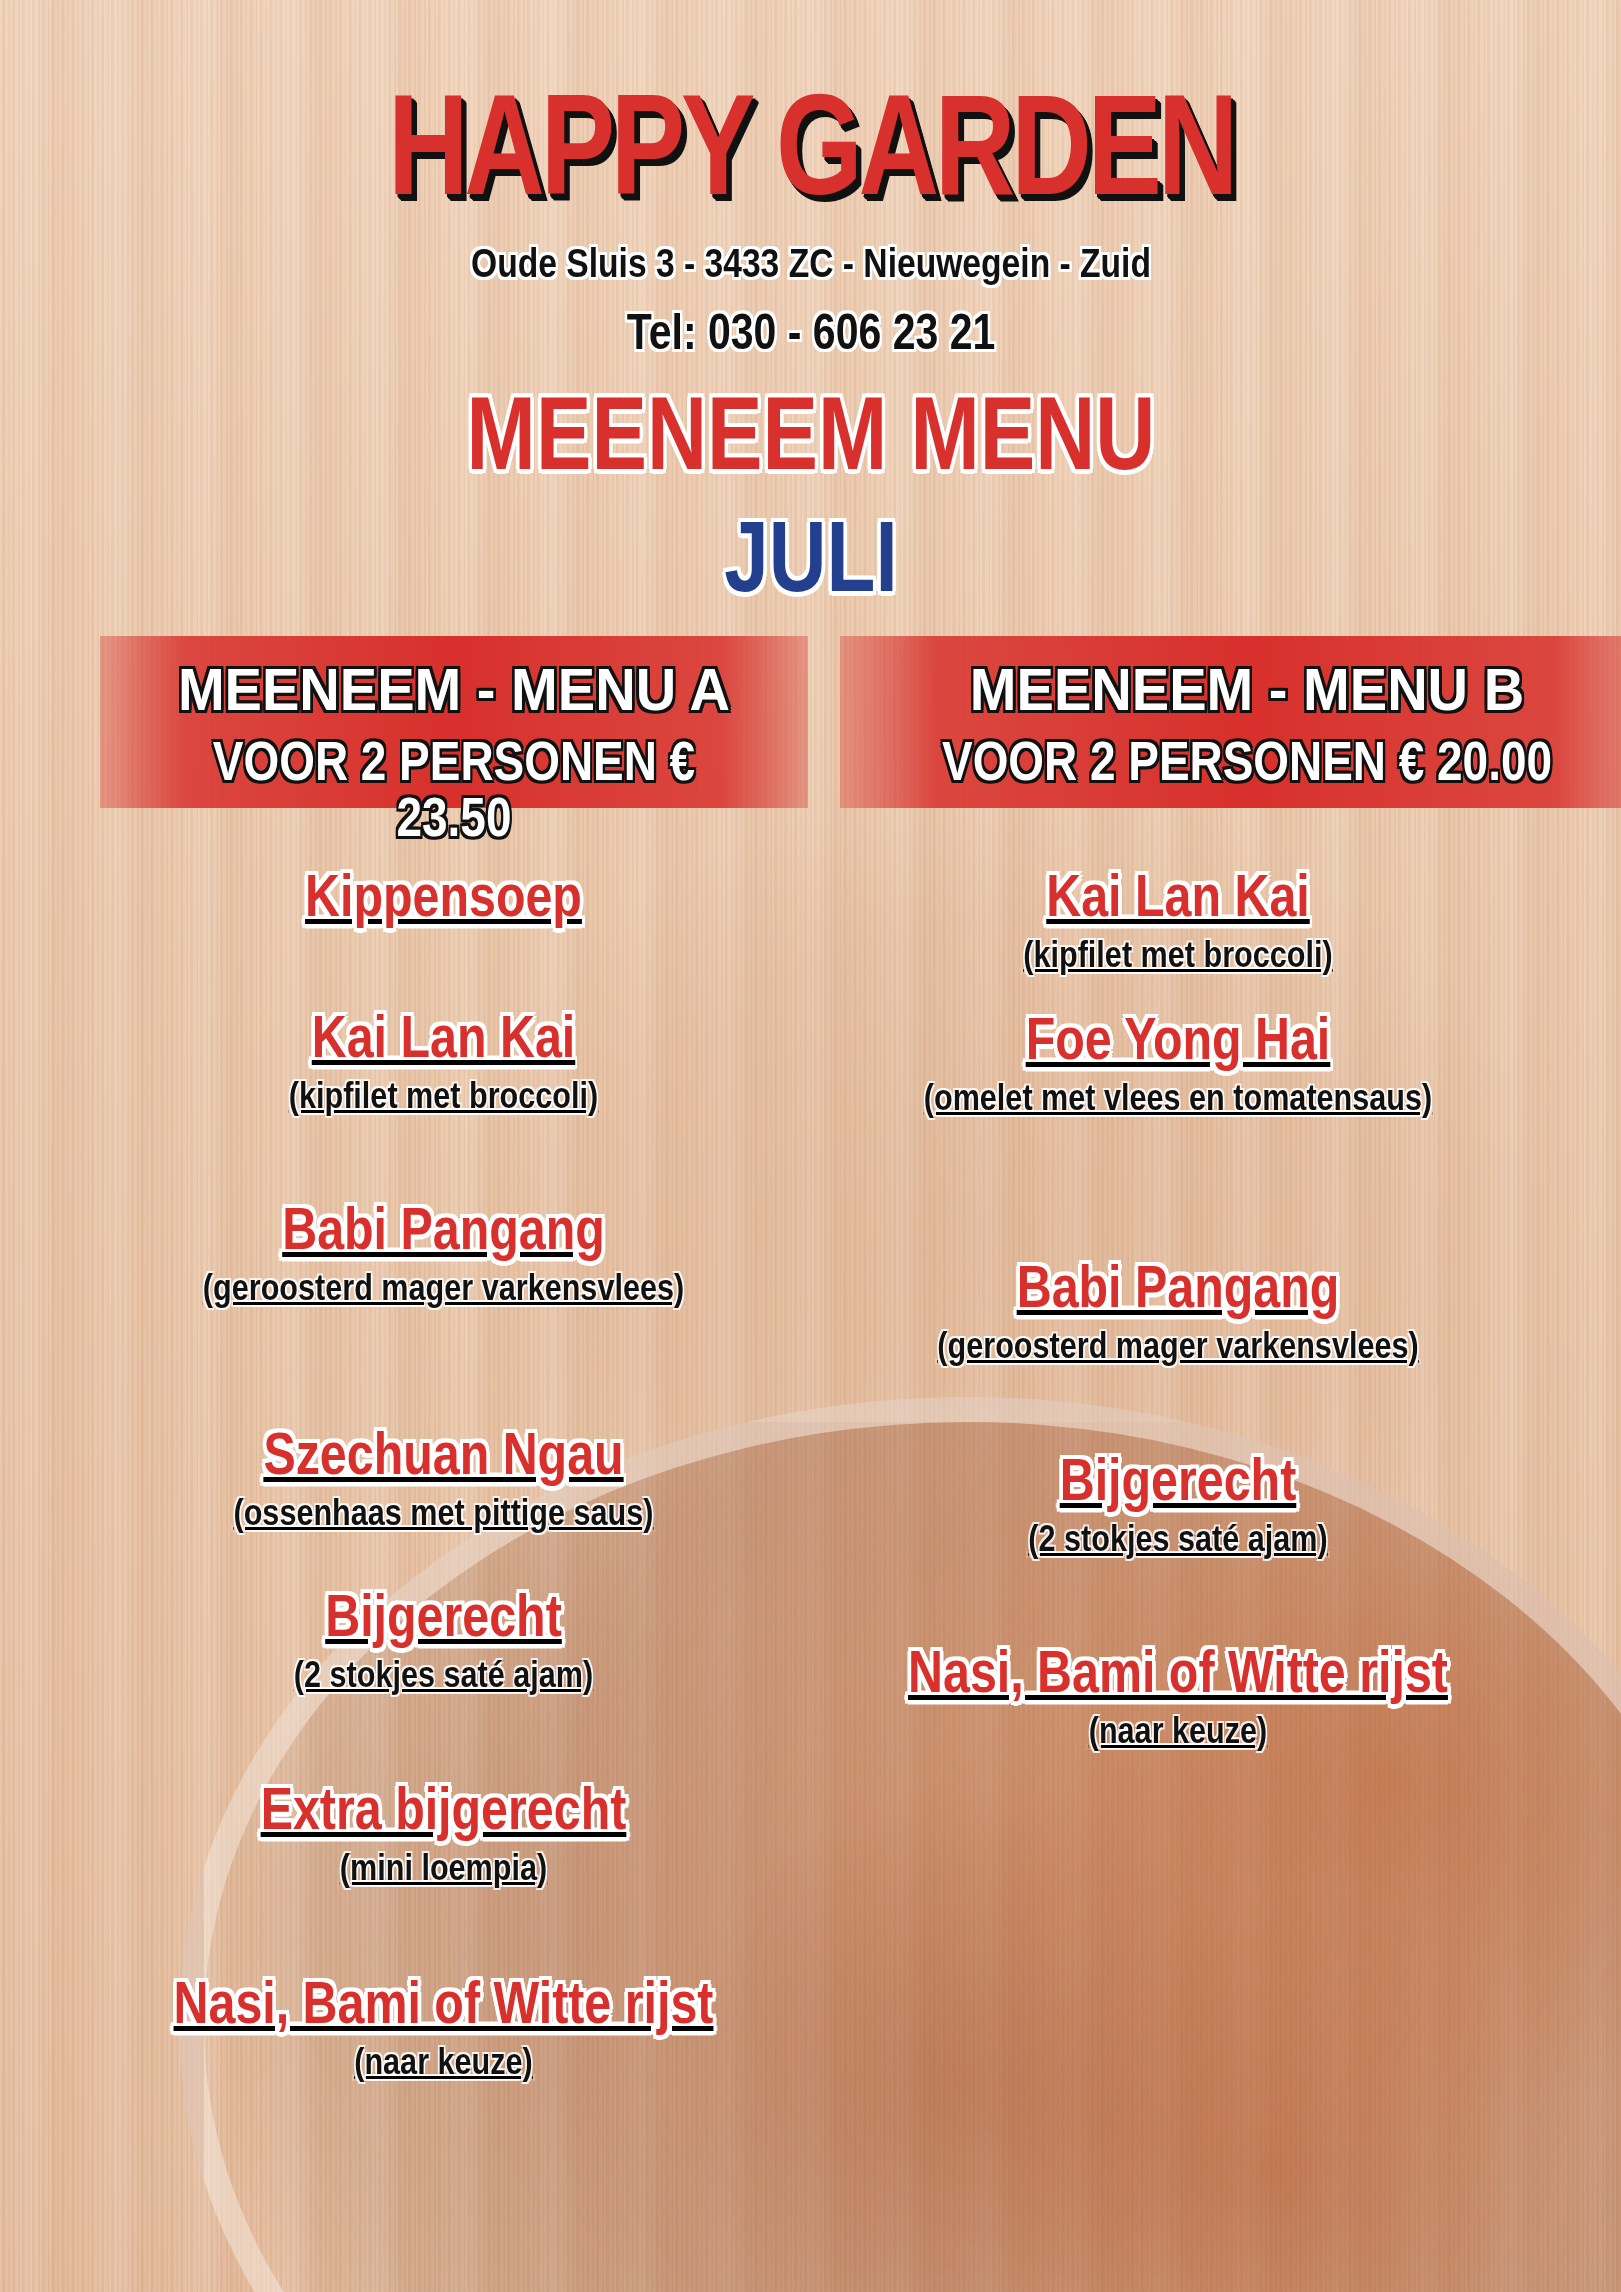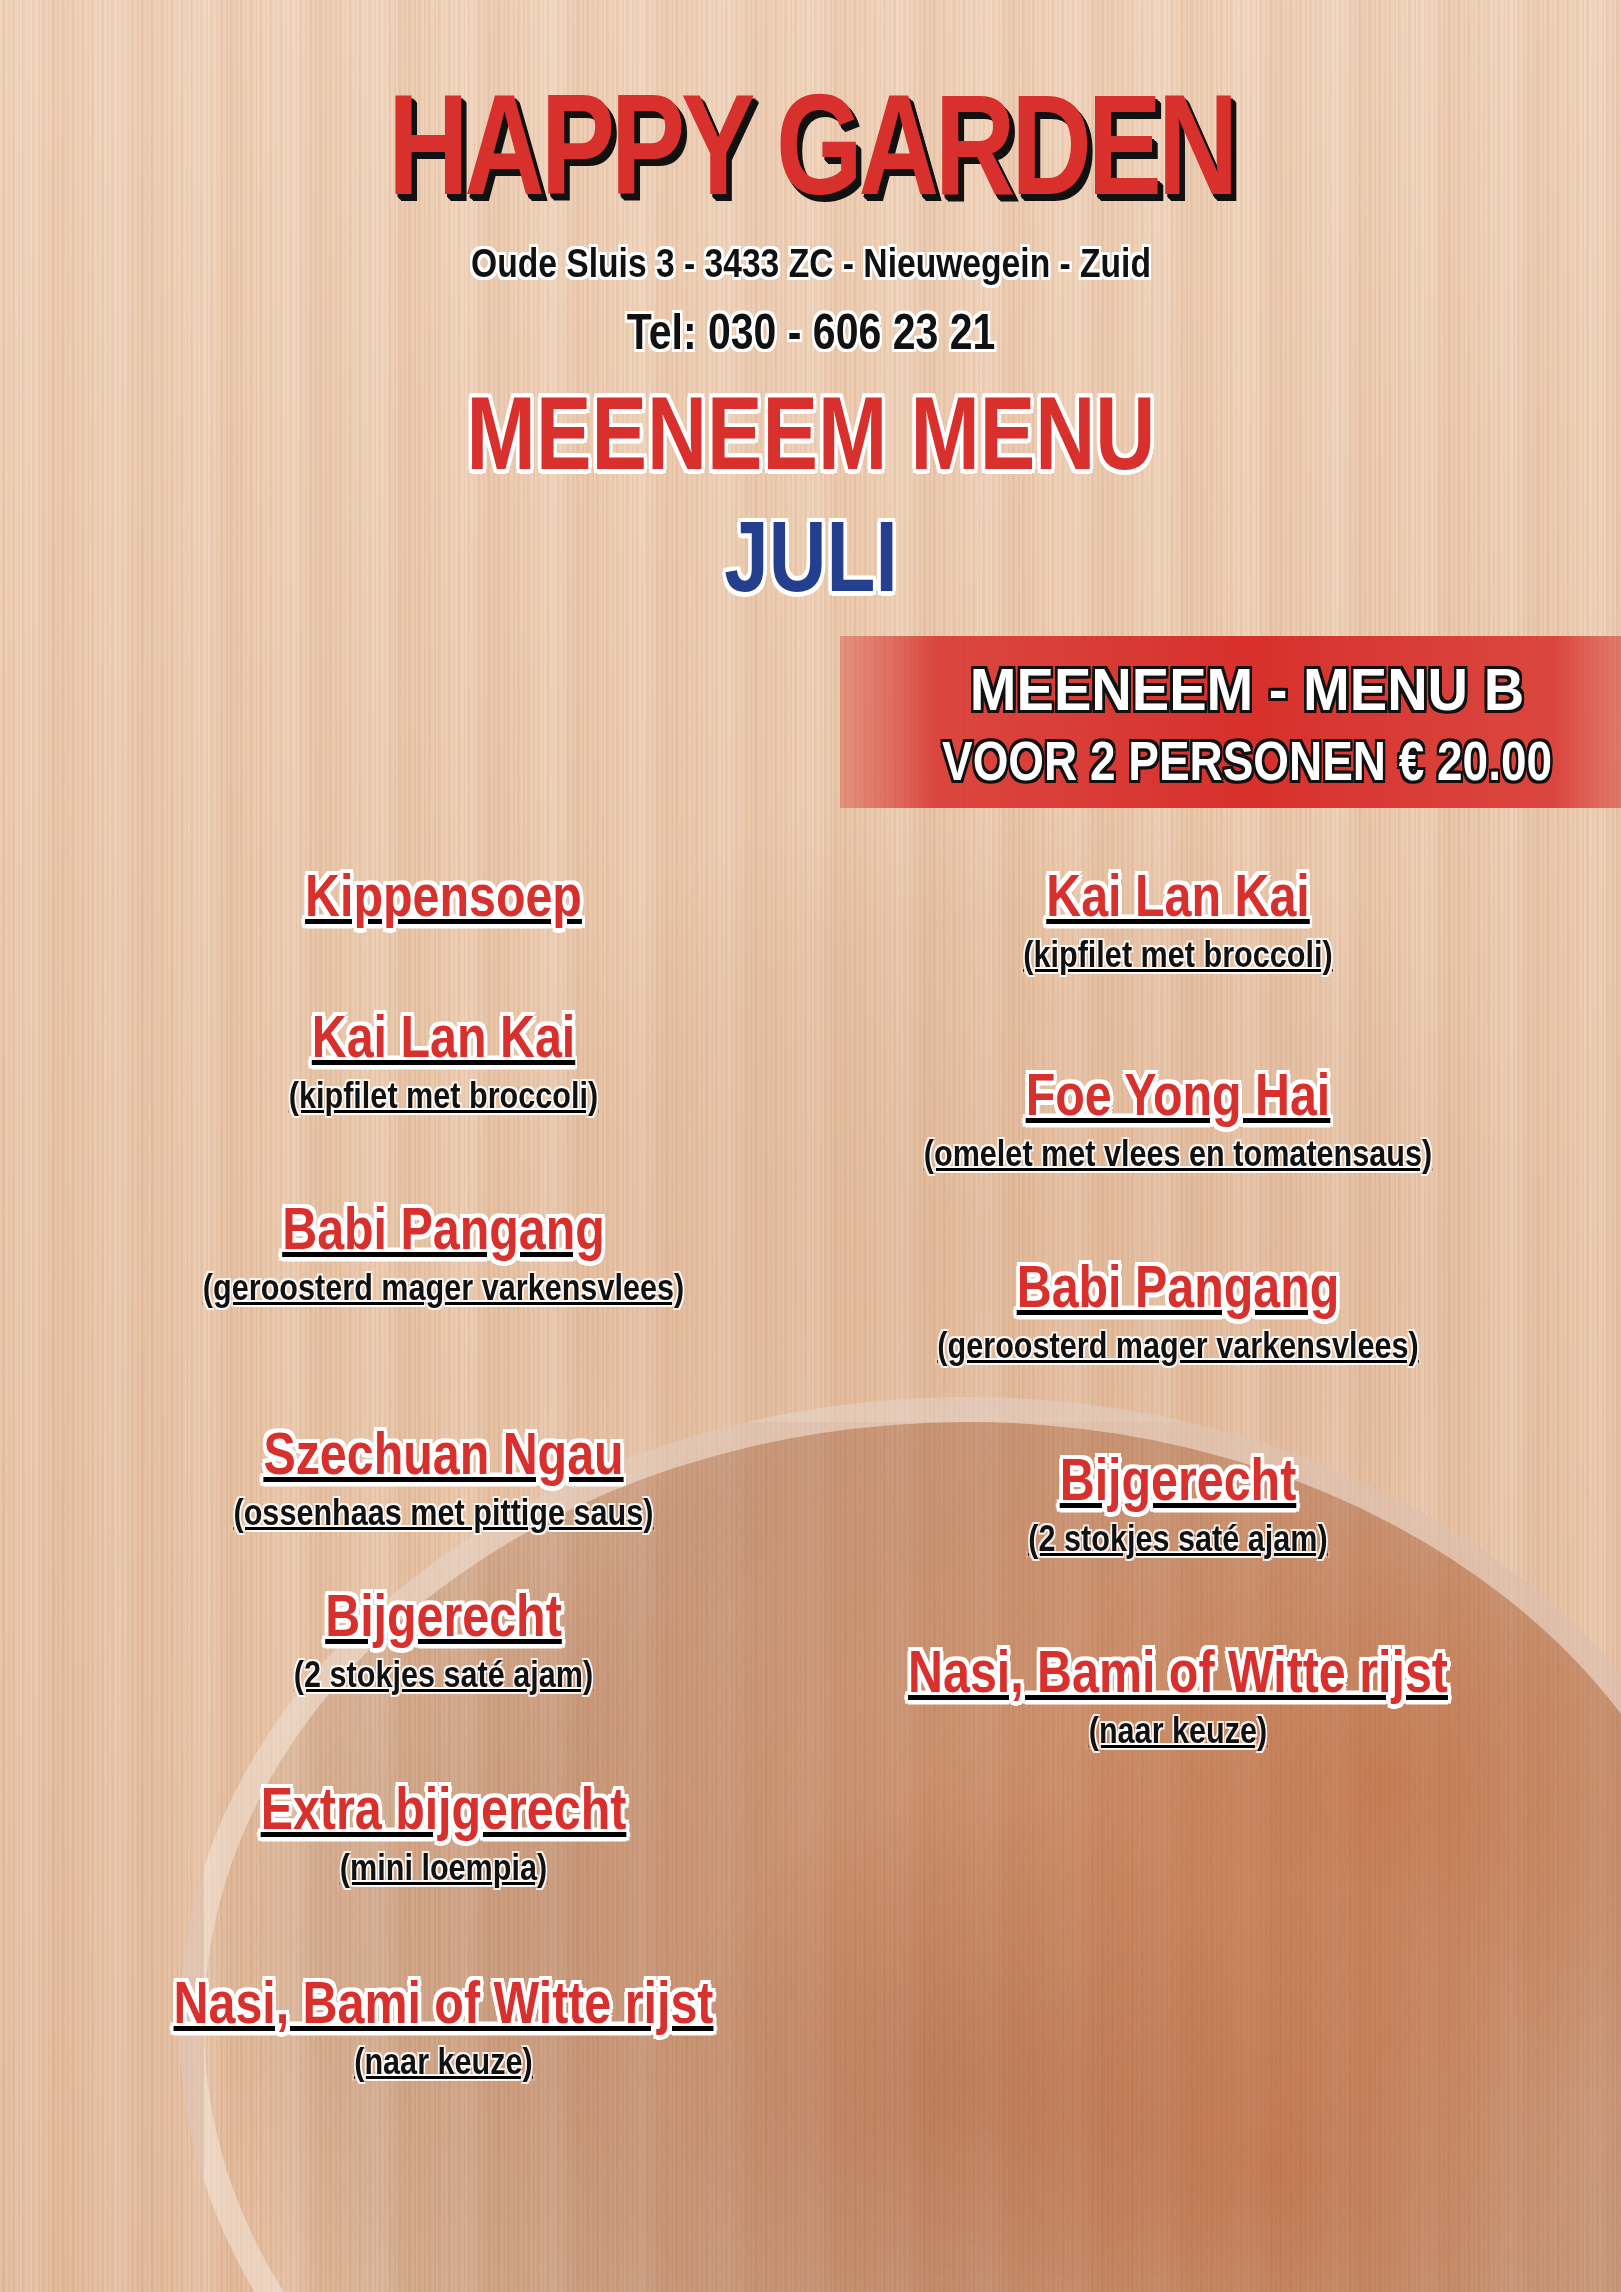--- a/index.html
+++ b/index.html
@@ -128,20 +128,24 @@
 <div class="watermark"></div>
 <div class="food-bowl"></div>
 
 <div class="content">
   <div class="title">HAPPY GARDEN</div>
   <div class="address outlined-dark">Oude Sluis 3 - 3433 ZC - Nieuwegein - Zuid</div>
   <div class="phone outlined-dark">Tel: 030 - 606 23 21</div>
   <div class="menu-heading red-outlined">MEENEEM MENU</div>
   <div class="month">JULI</div>
 
+  <div class="banner banner-a">
+    <div class="banner-line l1">MEENEEM - MENU A</div>
+    <div class="banner-line l2">VOOR 2 PERSONEN € 23.50</div>
+  </div>
 
   <div class="banner banner-b">
     <div class="banner-line l1">MEENEEM - MENU B</div>
     <div class="banner-line l2">VOOR 2 PERSONEN € 20.00</div>
   </div>
 
   <div class="col col-a">
     <div class="item" style="top:867px">
       <span class="item-name red-outlined">Kippensoep</span>
     </div>
@@ -169,21 +173,21 @@
       <span class="item-name red-outlined">Nasi, Bami of Witte rijst</span>
       <span class="item-desc">(naar keuze)</span>
     </div>
   </div>
 
   <div class="col col-b">
     <div class="item" style="top:867px">
       <span class="item-name red-outlined">Kai Lan Kai</span>
       <span class="item-desc">(kipfilet met broccoli)</span>
     </div>
-    <div class="item" style="top:1066px">
+    <div class="item" style="top:1010px">
       <span class="item-name red-outlined">Foe Yong Hai</span>
       <span class="item-desc">(omelet met vlees en tomatensaus)</span>
     </div>
     <div class="item" style="top:1258px">
       <span class="item-name red-outlined">Babi Pangang</span>
       <span class="item-desc">(geroosterd mager varkensvlees)</span>
     </div>
     <div class="item" style="top:1451px">
       <span class="item-name red-outlined">Bijgerecht</span>
       <span class="item-desc">(2 stokjes saté ajam)</span>

